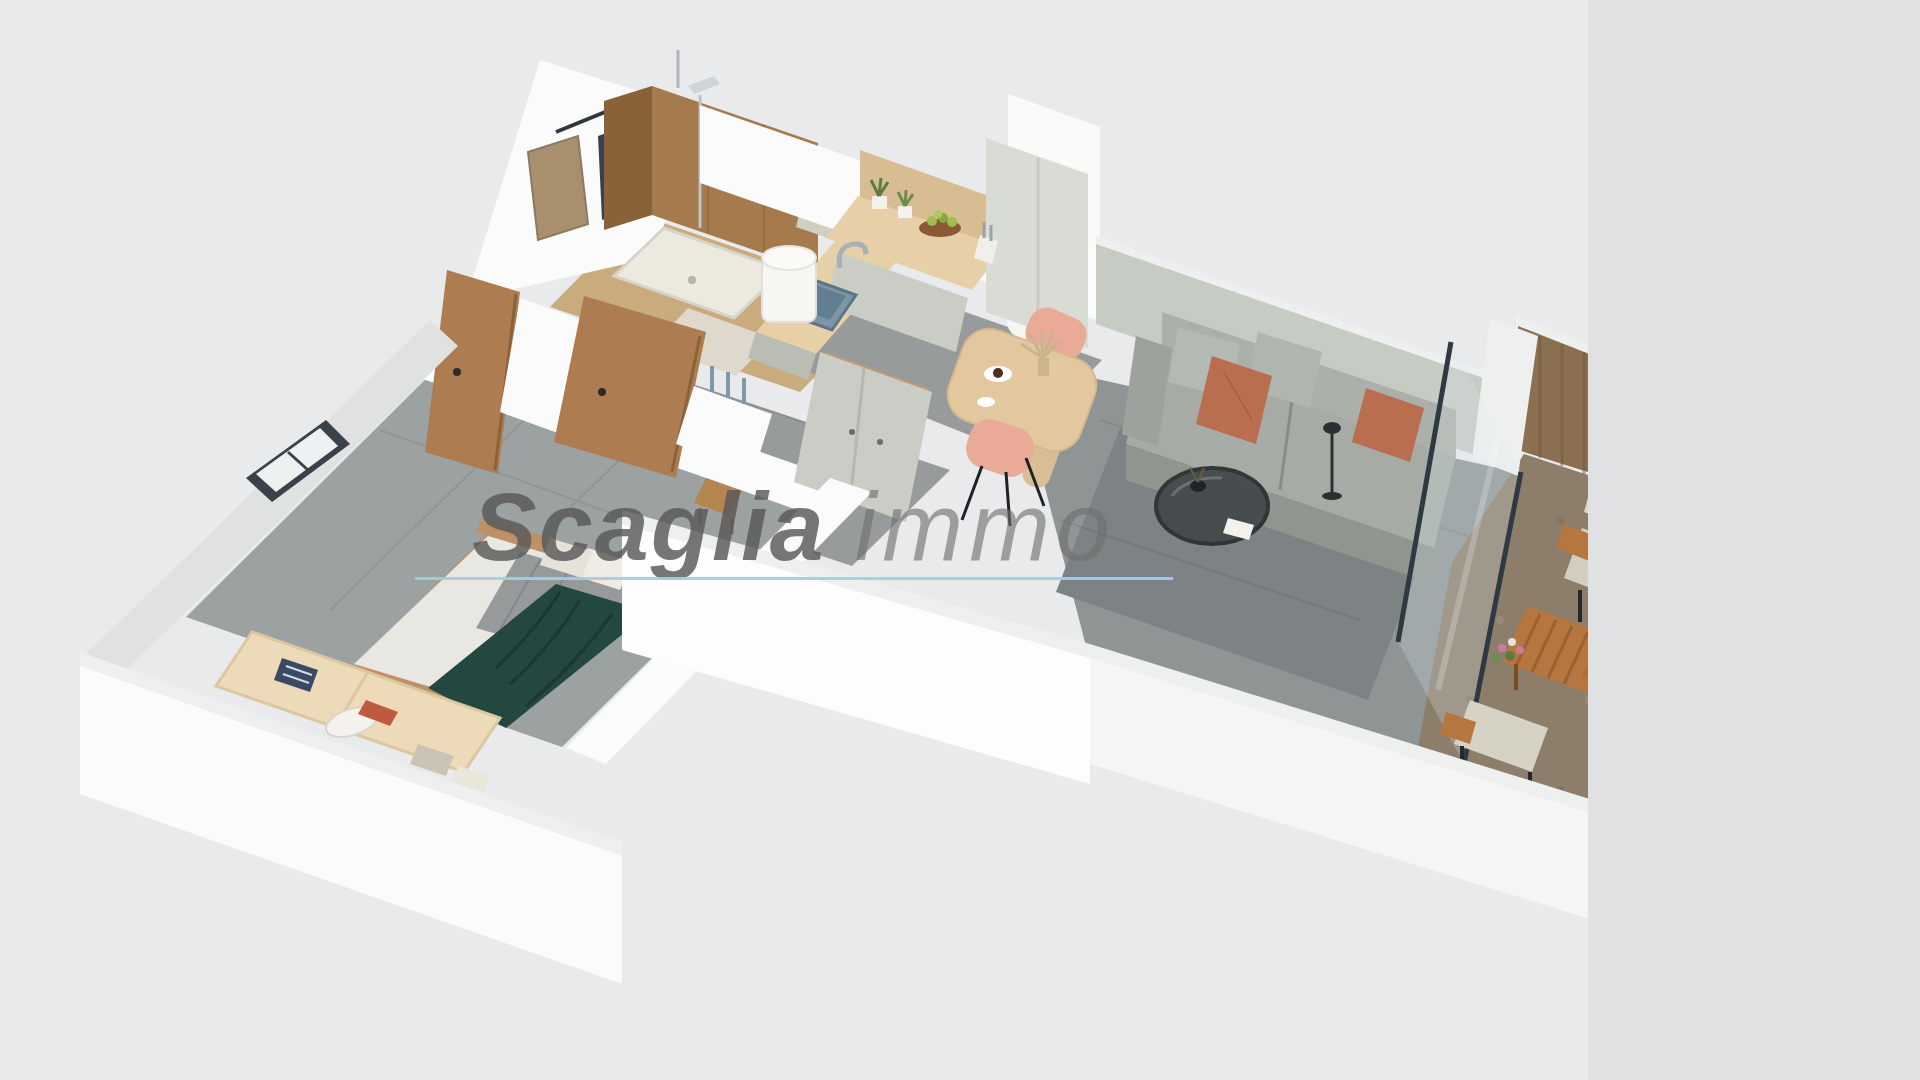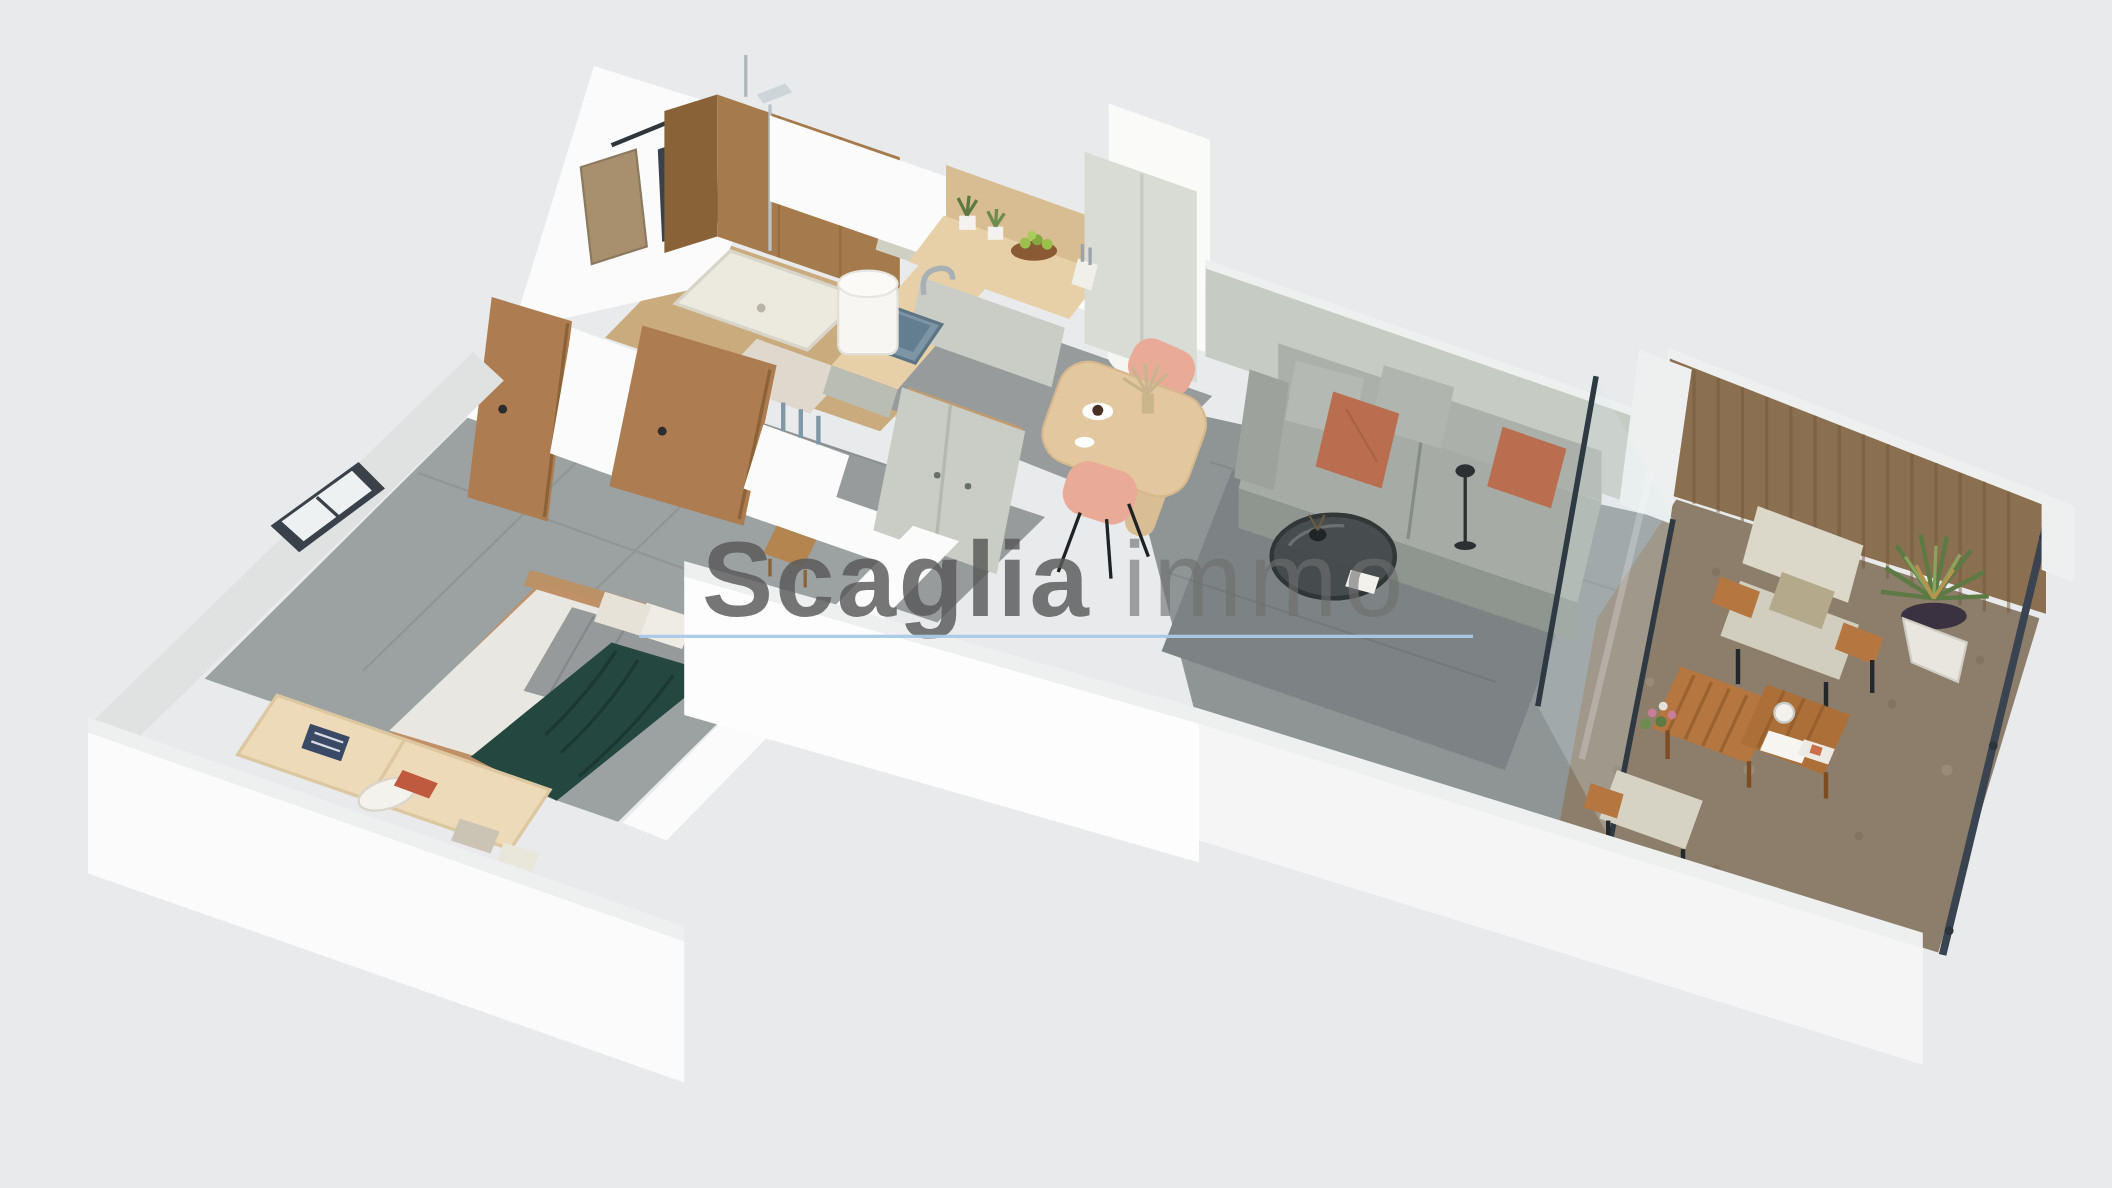--- a/index.html
+++ b/index.html
@@ -1,17 +1,17 @@
 <!DOCTYPE html>
 <html style="--background: #e9eaeb; --wall-white: #fafbfa; --wall-top: #eef0ef; --wall-shadow: #e0e2e1; --wall-green: #c6cbc4; --floor-tile: #979b9c; --floor-rug: #7d8384; --floor-bath: #c9ab7e; --floor-terrace: #8c7e6b; --wood-door: #ad7c50; --wood-slat-wall: #8a6f50; --wood-furniture: #b5773f; --counter-wood: #e7d0a8; --cabinet-front: #c9cdc6; --sofa-gray: #a6aca5; --pillow-terracotta: #b96e4f; --chair-pink: #e9ab97; --bed-teal: #24473f; --plant-green: #5d7a45; --underline-blue: #a9c9e8; --watermark-gray: #595959;"><head>
 <meta charset="utf-8">
 <style>
   html,body{margin:0;padding:0;background:#dfe1e3;}
-  .stage{position:relative;width:1920px;height:1080px;overflow:hidden;
-         background:var(--background,#e9eaeb);font-family:"Liberation Sans",sans-serif;}
+  .stage{position:relative;width:1588px;height:1080px;overflow:hidden;
+         background:var(--background,#e9eaeb);font-family:"Liberation Sans",sans-serif;font-style:italic;}
   svg{position:absolute;left:0;top:0;}
   
   .wall-white{fill:var(--wall-white)} .wall-top{fill:var(--wall-top)}
   .wall-shadow{fill:var(--wall-shadow)} .wall-green{fill:var(--wall-green)}
   .floor-tile{fill:var(--floor-tile)} .floor-rug{fill:var(--floor-rug)}
   .floor-bath{fill:var(--floor-bath)} .floor-terr{fill:var(--floor-terrace)}
   .wood-door{fill:var(--wood-door)} .wood-slat{fill:var(--wood-slat-wall)}
   .wood-furn{fill:var(--wood-furniture)} .counter-wood{fill:var(--counter-wood)}
   .cab-front{fill:var(--cabinet-front)} .sofa-gray{fill:var(--sofa-gray)}
   .pillow-terra{fill:var(--pillow-terracotta)} .chair-pink{fill:var(--chair-pink)}

